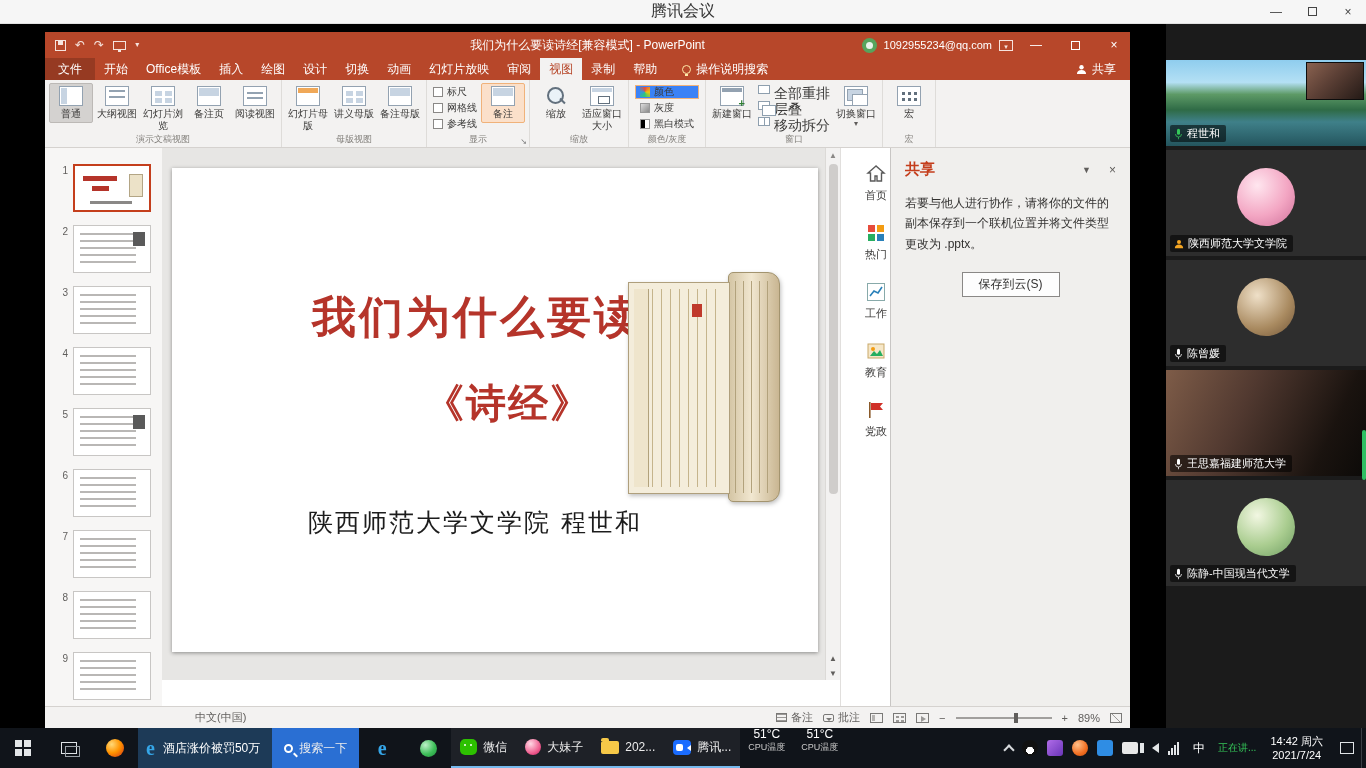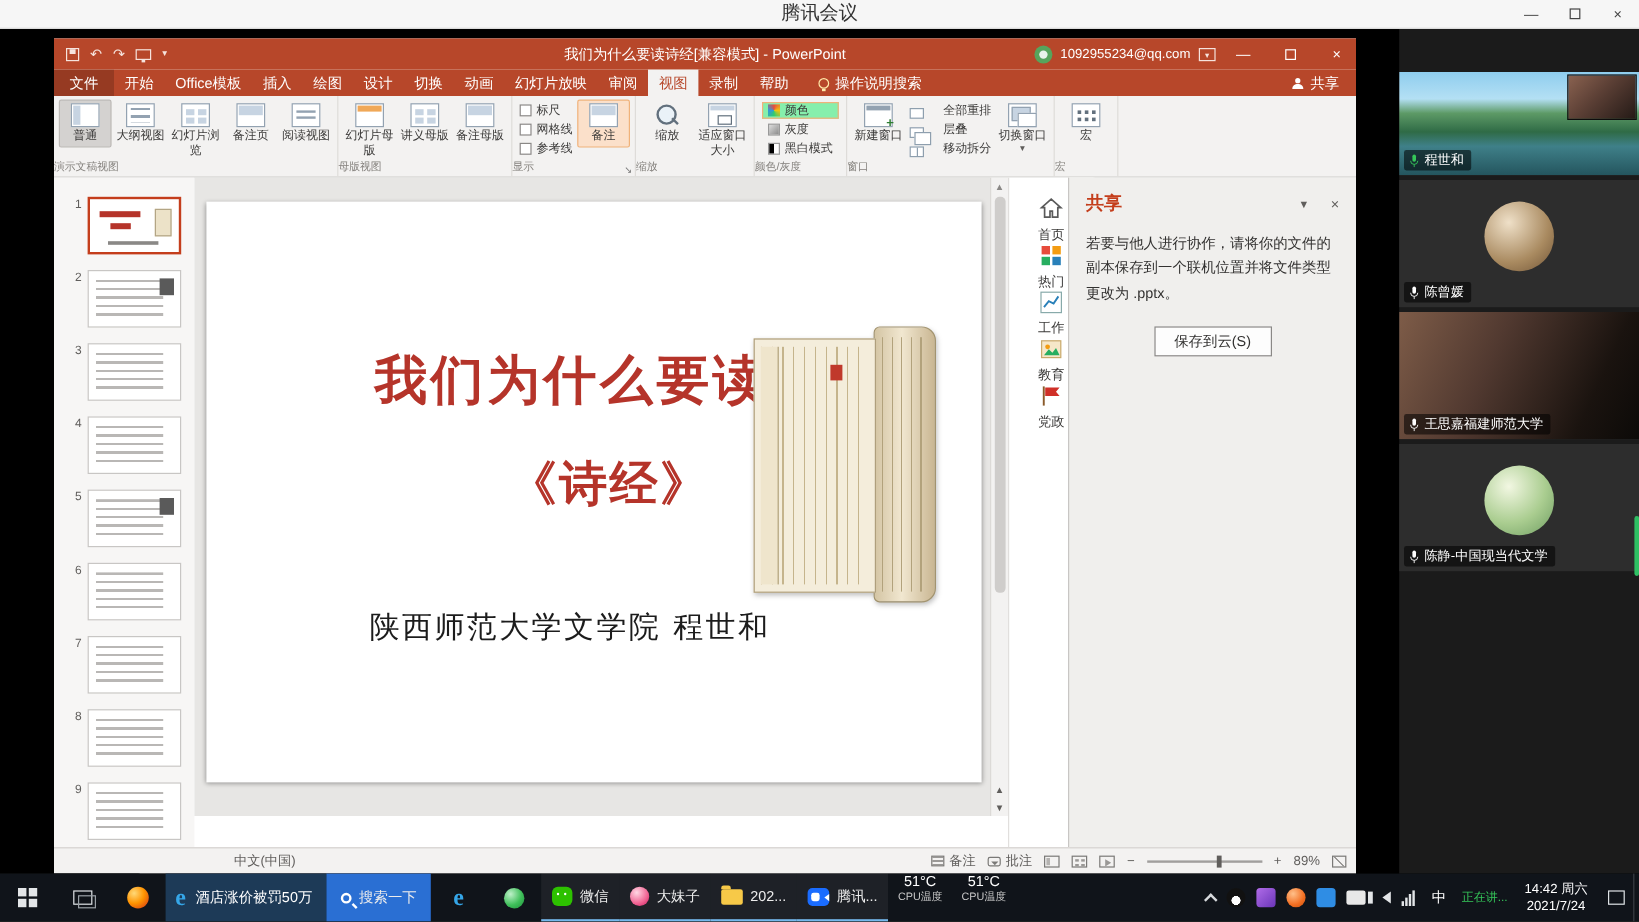--- a/index.html
+++ b/index.html
@@ -43,33 +43,33 @@
 .tab.active{background:#f3f2f1;color:#b7472a}
 .tellme{display:flex;align-items:center;gap:5px;margin-left:16px;font-size:12px;color:#fff}
 .bulb{width:9px;height:9px;border-radius:50%;border:1px solid #ffe9a8;position:relative}
 .bulb::after{content:"";position:absolute;left:2px;bottom:-3px;width:3px;height:2px;background:#ffe9a8}
 .share-top{margin-left:auto;display:flex;align-items:center;gap:5px;padding:0 14px;font-size:12px;color:#fff}
 
 
 .ribbon{position:absolute;left:0;top:48px;right:0;height:68px;background:#f3f2f1;
   border-bottom:1px solid #d5d2cf;display:flex;align-items:stretch}
 .rgroup{position:relative;border-right:1px solid #dedcd9;padding:3px 4px 14px;display:flex;align-items:flex-start;gap:2px}
-.glabel{position:absolute;bottom:1px;left:0;right:0;text-align:left;font-size:9px;color:#84817d;white-space:nowrap}
+.glabel{position:absolute;bottom:1px;left:0;right:0;text-align:center;font-size:9px;color:#84817d;white-space:nowrap}
 .rbig{width:44px;display:flex;flex-direction:column;align-items:center;padding:2px 1px;border:1px solid transparent;border-radius:2px}
 .rlabel{font-size:10px;color:#3b3a39;text-align:center;line-height:1.15;margin-top:2px}
 .rbig.sel{background:#d4d2d0;border-color:#bcb9b6}
 .rbig.hot{background:#fbe0ca;border-color:#f0b27a}
 .caret{font-size:8px;color:#5f5d5b;line-height:1}
 .rstack{display:flex;flex-direction:column;justify-content:flex-start;gap:2px;padding:2px 2px}
-.srow{display:flex;align-items:flex-end;gap:16px;font-size:10px;color:#3b3a39;height:14px;white-space:nowrap}
+.srow{display:flex;align-items:flex-start;gap:4px;font-size:14px;color:#3b3a39;height:14px;white-space:nowrap}
 .chk{display:flex;align-items:center;gap:4px;font-size:10px;color:#3b3a39;height:14px;white-space:nowrap}
 .box{width:10px;height:10px;border:1px solid #8a8886;background:#fff;flex:0 0 auto}
 .copt{display:flex;align-items:center;gap:4px;font-size:10px;color:#3b3a39;padding:0 4px;height:14px;
   border:1px solid transparent;white-space:nowrap}
-.copt.sel{background:#86efac;border-color:#f0b27a}
+.copt.sel{background:#3b82f6;border-color:#f0b27a}
 .cic{width:10px;height:10px;flex:0 0 auto;border:1px solid #999}
 .cic-color{background:conic-gradient(#e74c3c,#f1c40f,#2ecc71,#3498db,#e74c3c);border:none}
 .cic-gray{background:linear-gradient(135deg,#ddd,#8a8a8a)}
 .cic-bw{background:linear-gradient(90deg,#000 50%,#fff 50%)}
 .dlauncher{position:absolute;right:2px;bottom:1px;font-size:8px;color:#7a7a7a}
 
 .ric{width:24px;height:20px;background:#fff;border:1px solid #93a2b1;position:relative;flex:0 0 auto}
 .ric-normal::before{content:"";position:absolute;left:1px;top:1px;bottom:1px;width:6px;background:#c7d4e2}
 .ric-outline::before{content:"";position:absolute;left:3px;top:3px;right:3px;bottom:3px;
   background:repeating-linear-gradient(180deg,#93a2b1 0 2px,transparent 2px 6px)}
@@ -136,21 +136,21 @@
   font-size:8px;color:#605e5c}
 
 
 .notespane{position:absolute;left:117px;top:648px;width:678px;height:26px;background:#fbfbfa;
   border-top:1px solid #d8d6d4;display:flex;align-items:center}
 .notespane span{margin-left:18px;color:#8a8886;font-size:12px}
 
 
 .assist{position:absolute;left:795px;top:116px;width:72px;height:558px;background:#fff;
   border-left:1px solid #e1dfdd;border-right:1px solid #e1dfdd;display:flex;flex-direction:column;
-  align-items:center;padding-top:16px;}
+  align-items:center;padding-top:16px;gap:20px}
 .as-item{display:flex;flex-direction:column;align-items:center;gap:4px;font-size:11px;color:#3b3a39}
 .as-ic{width:20px;height:20px;display:block}
 
 
 .sharepane{position:absolute;left:845px;top:116px;width:240px;height:558px;background:#f0efed;
   border-left:1px solid #c8c6c4;padding:12px 14px}
 .sp-head{display:flex;align-items:center}
 .sp-title{font-size:15px;font-weight:bold;color:#c43e1c}
 .sp-dd{margin-left:auto;font-size:9px;color:#605e5c}
 .sp-close{margin-left:18px;font-size:12px;color:#605e5c}
@@ -627,20 +627,30 @@
     <div class="plabel">
       <svg class="micg" width="9" height="12" viewBox="0 0 12 16">
           <rect x="4" y="1" width="4" height="8" rx="2" fill="currentColor"></rect>
           <path d="M2 8a4 4 0 0 0 8 0" fill="none" stroke="currentColor"></path>
           <line x1="6" y1="12" x2="6" y2="15" stroke="currentColor"></line>
         </svg>
       <span>程世和</span>
     </div>
   </div>
   <div class="ptile">
+    <div class="avatar a-pink"></div>
+    <div class="plabel">
+      <svg width="10" height="10" viewBox="0 0 12 12">
+          <circle cx="6" cy="3.5" r="2.4" fill="#f5a623"></circle>
+          <path d="M1 11c0-3 2.2-4.5 5-4.5s5 1.5 5 4.5z" fill="#f5a623"></path>
+        </svg>
+      <span>陕西师范大学文学院</span>
+    </div>
+  </div>
+  <div class="ptile">
     <div class="avatar a-cat"></div>
     <div class="plabel">
       <svg class="micw" width="9" height="12" viewBox="0 0 12 16">
           <rect x="4" y="1" width="4" height="8" rx="2" fill="currentColor"></rect>
           <path d="M2 8a4 4 0 0 0 8 0" fill="none" stroke="currentColor"></path>
           <line x1="6" y1="12" x2="6" y2="15" stroke="currentColor"></line>
         </svg>
       <span>陈曾媛</span>
     </div>
   </div>

